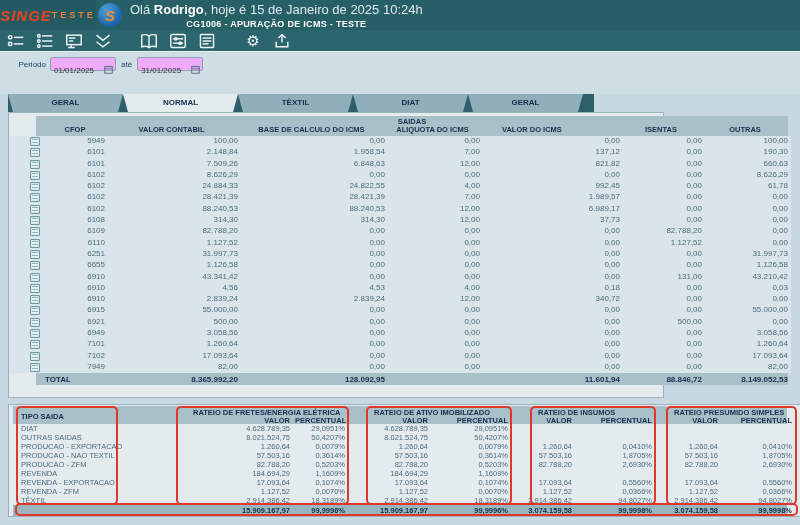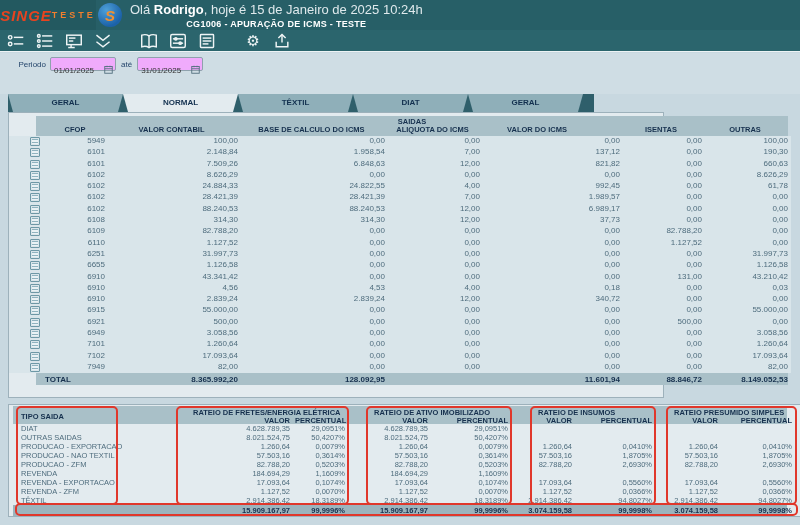--- a/index.html
+++ b/index.html
@@ -45,21 +45,21 @@
   
   .main-panel { position:absolute; left:8px; top:112px; width:656px; height:286px; background:#e3ebef; border:1px solid #9db1bb; }
   .mt-headband { position:absolute; left:27px; top:3px; width:752px; height:20px; background:#a9c0c8; }
   .mt-group { position:absolute; left:27px; top:4px; width:752px; text-align:center; font-size:7.5px; font-weight:bold; color:#16304e; }
   .mt-cols { position:absolute; top:12px; height:10px; font-size:7.5px; font-weight:bold; color:#16304e; }
   .mt-cols span, .mrow span, .mtotal span { position:absolute; white-space:nowrap; }
   .h-cfop{left:36px;width:60px;text-align:center}
   .h-c1{left:96px;width:133px;text-align:center}
   .h-c2{left:229px;width:147px;text-align:center}
   .h-c3{left:376px;width:95px;text-align:center}
-  .h-c4{left:458px;width:140px;text-align:center}
+  .h-c4{left:493px;width:140px;}
   .h-c5{left:611px;width:82px;text-align:center}
   .h-c6{left:693px;width:86px;text-align:center}
   #mt-rows { position:absolute; left:0; top:23px; width:782px; }
   .mrow { position:relative; height:11.3px; background:#d9e5ea; font-size:8px; color:#4e6c7d; }
   .row-icon { left:21px; top:1px; width:10px; height:9px; border:1px solid #6d98a6; background:#e9f2f5; border-radius:1px; cursor:pointer;
     background-image:repeating-linear-gradient(to bottom, transparent 0 1px, #8fb3bf 1px 2px, transparent 2px 3px); background-clip:content-box; padding:1px; }
   .v-cfop{left:51px;width:45px;text-align:right}
   .v-c1{left:121px;width:108px;text-align:right}
   .v-c2{left:271px;width:105px;text-align:right}
   .v-c3{left:391px;width:80px;text-align:right}

